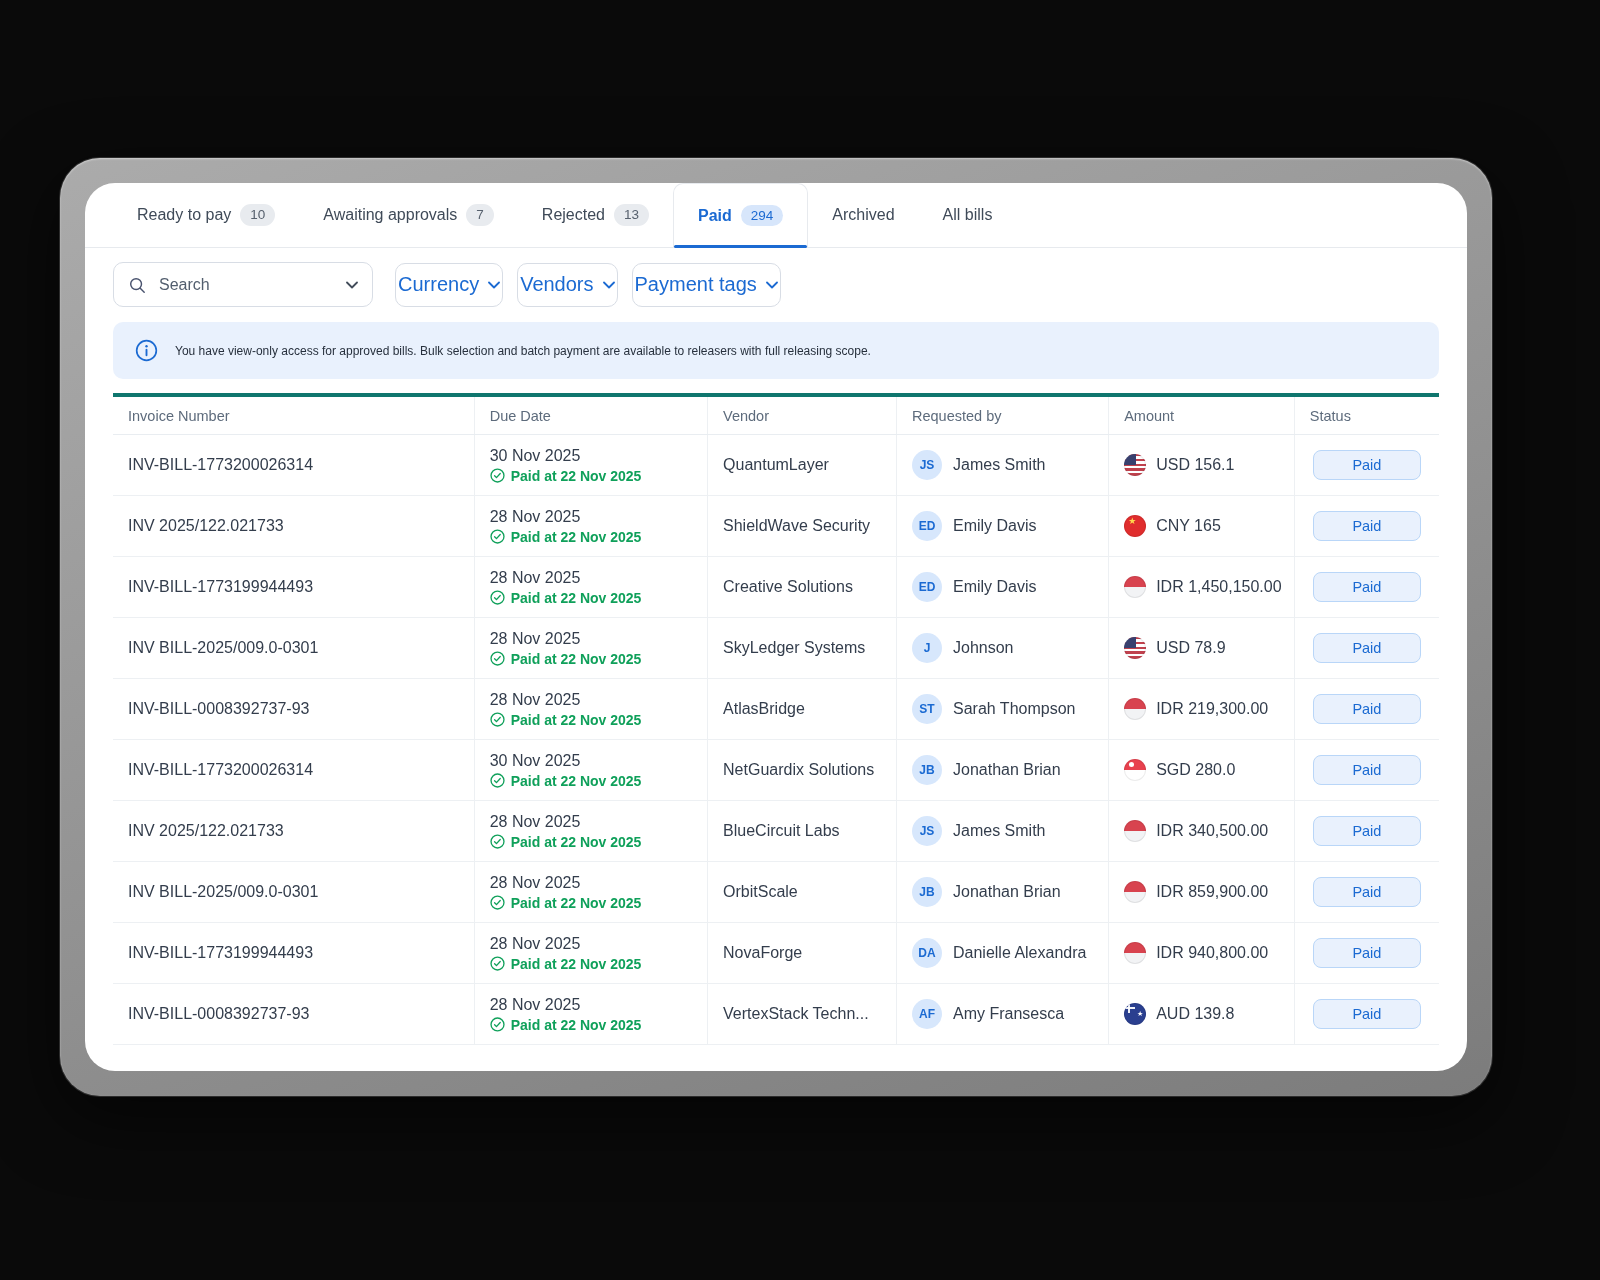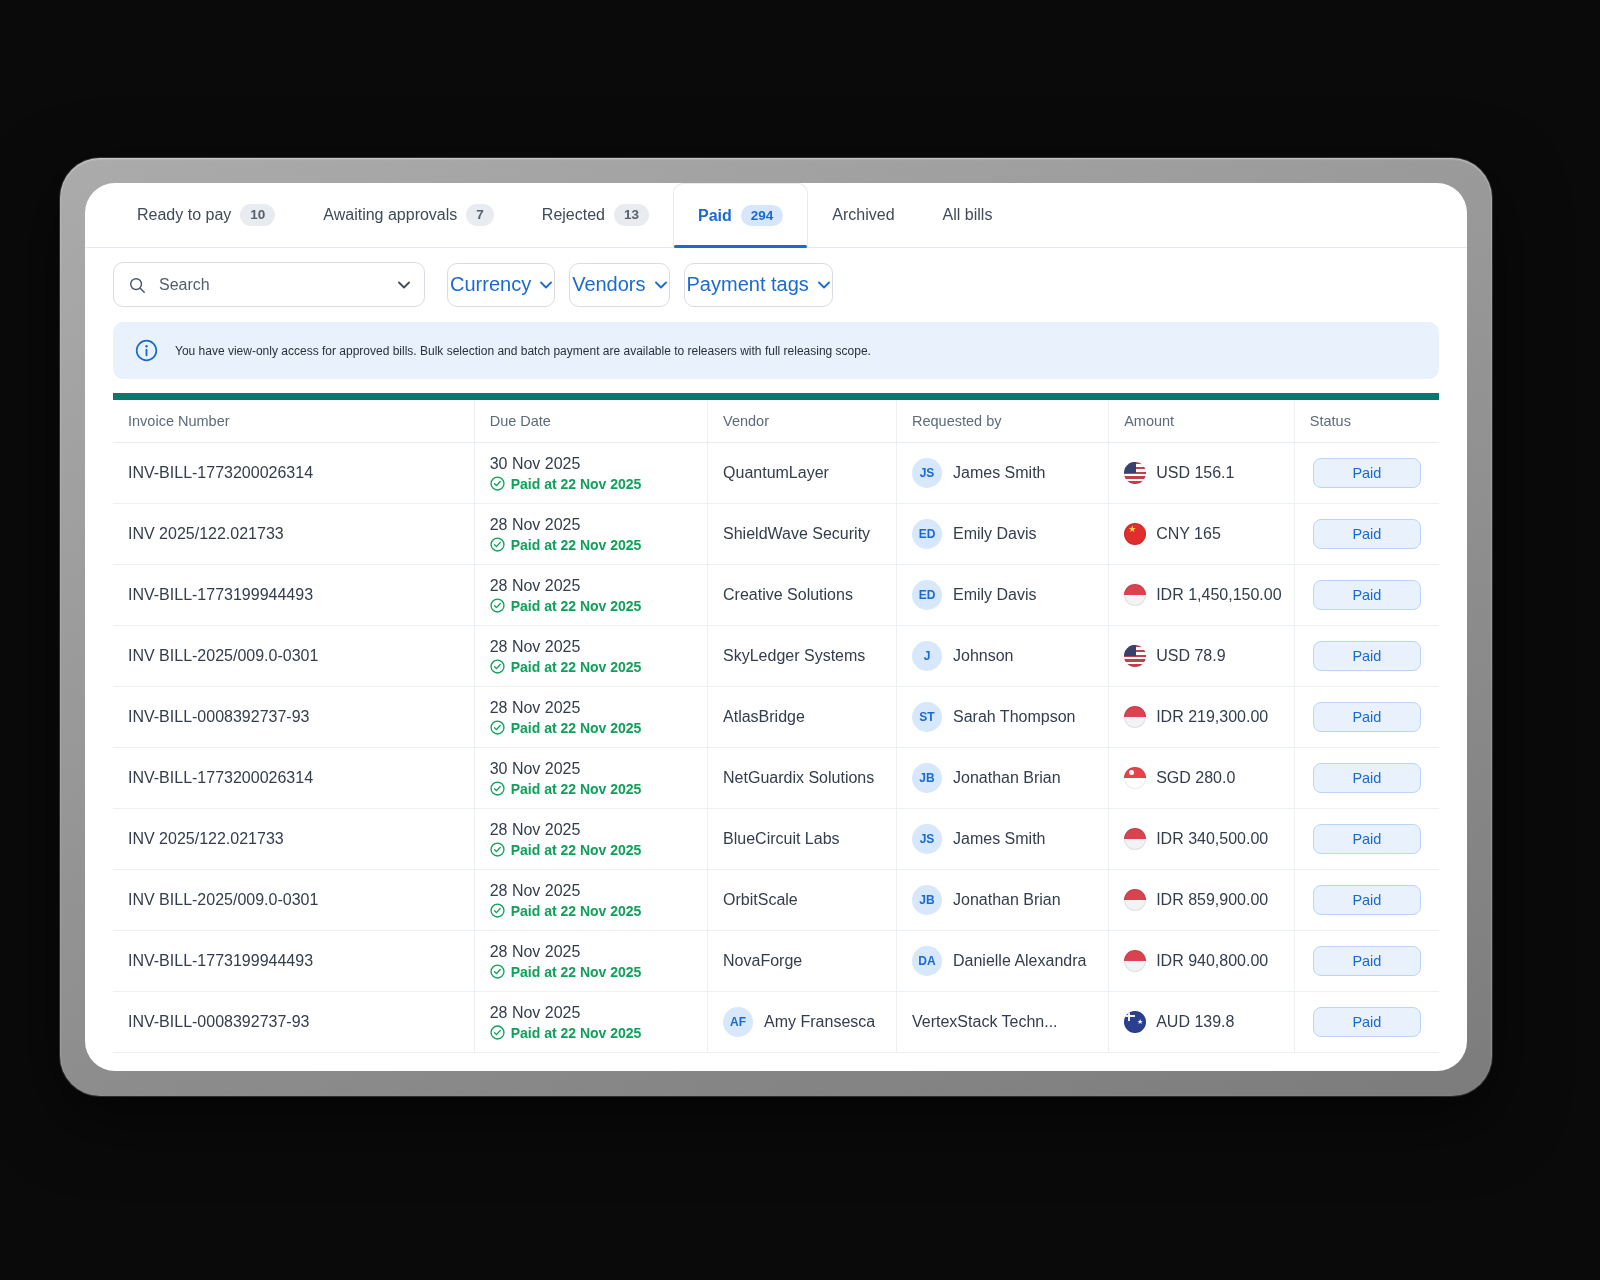--- a/index.html
+++ b/index.html
@@ -67,37 +67,37 @@
     position: absolute;
     left: 0; right: 0; bottom: -1px;
     height: 3px;
     background: #1b6ad2;
     border-radius: 2px;
   }
   .badge {
     background: #e8ebef;
     color: #57616e;
     font-size: 13.5px;
-    font-weight: 700;
+    font-weight: 400;
     padding: 4px 10px;
     border-radius: 999px;
     line-height: 1;
   }
   .tab.active .badge { background: #d7e6fb; color: #1b6ad2; }
 
   
   .controls {
     display: flex;
     align-items: center;
     gap: 22px;
     padding: 14px 28px 0;
     flex-shrink: 0;
   }
   .search {
-    width: 312px;
+    width: 260px;
     height: 45px;
     border: 1px solid #d8dde5;
     border-radius: 10px;
     display: flex;
     align-items: center;
     gap: 11px;
     padding: 0 14px;
     background: #fff;
   }
   .search input {
@@ -149,23 +149,23 @@
   
   .table {
     margin: 14px 28px 0;
     flex: 1;
   }
   .trow, .thead-row {
     display: grid;
     grid-template-columns: 27.2% 17.6% 14.25% 16% 14% auto;
   }
   .thead-row {
-    border-top: 7px solid #0f766e;
+    border-top: 4px solid #0f766e;
     border-bottom: 1px solid #e9edf1;
-    height: 50px;
+    height: 42px;
   }
   .th {
     display: flex;
     align-items: center;
     padding: 0 15px;
     font-size: 14.5px;
     color: #5d6b7c;
     font-weight: 400;
   }
   .th + .th { border-left: 1px solid #edf0f3; }
@@ -566,25 +566,25 @@
     <div class="td td-due">
       <div>28 Nov 2025</div>
       <div class="paid-note">
         <svg width="15" height="15" viewBox="0 0 16 16">
           <circle cx="8" cy="8" r="6.9" fill="none" stroke="#0fa05a" stroke-width="1.4"></circle>
           <path d="M4.9 8.2l2 2.1 4-4.4" fill="none" stroke="#0fa05a" stroke-width="1.4" stroke-linecap="round" stroke-linejoin="round"></path>
         </svg>
         <span>Paid at 22 Nov 2025</span>
       </div>
     </div>
+    <div class="td">VertexStack Techn...</div>
     <div class="td">
       <span class="avatar">AF</span>
       <span>Amy Fransesca</span>
     </div>
-    <div class="td">VertexStack Techn...</div>
     <div class="td">
       <span class="flag flag-au"></span>
       <span>AUD 139.8</span>
     </div>
     <div class="td td-status">
       <span class="pill">Paid</span>
     </div>
   </div>
         </div>
     </div>

